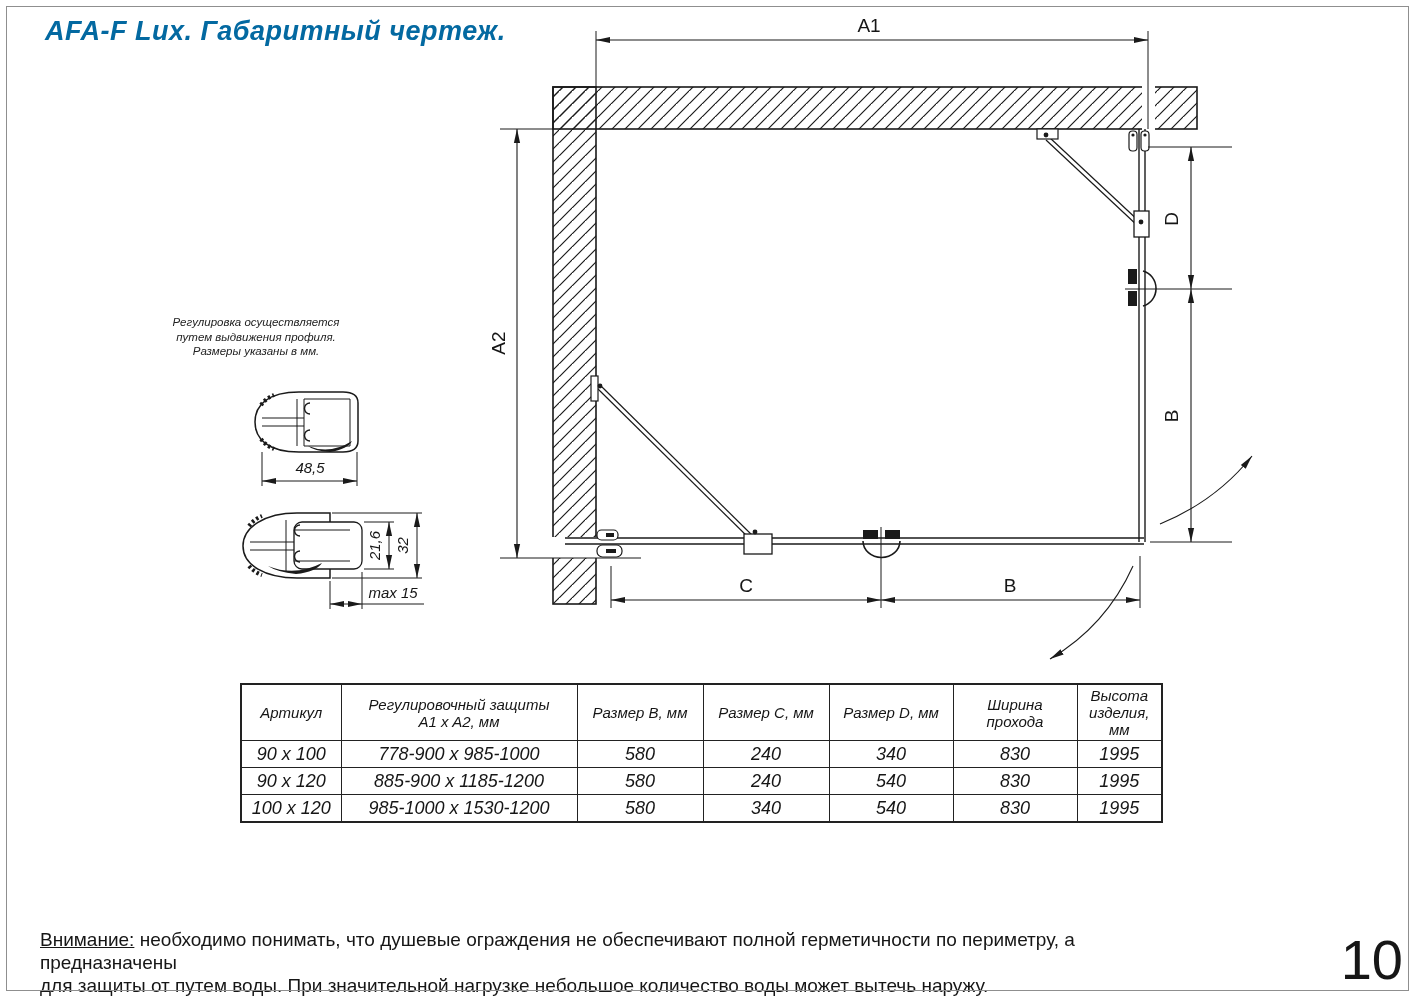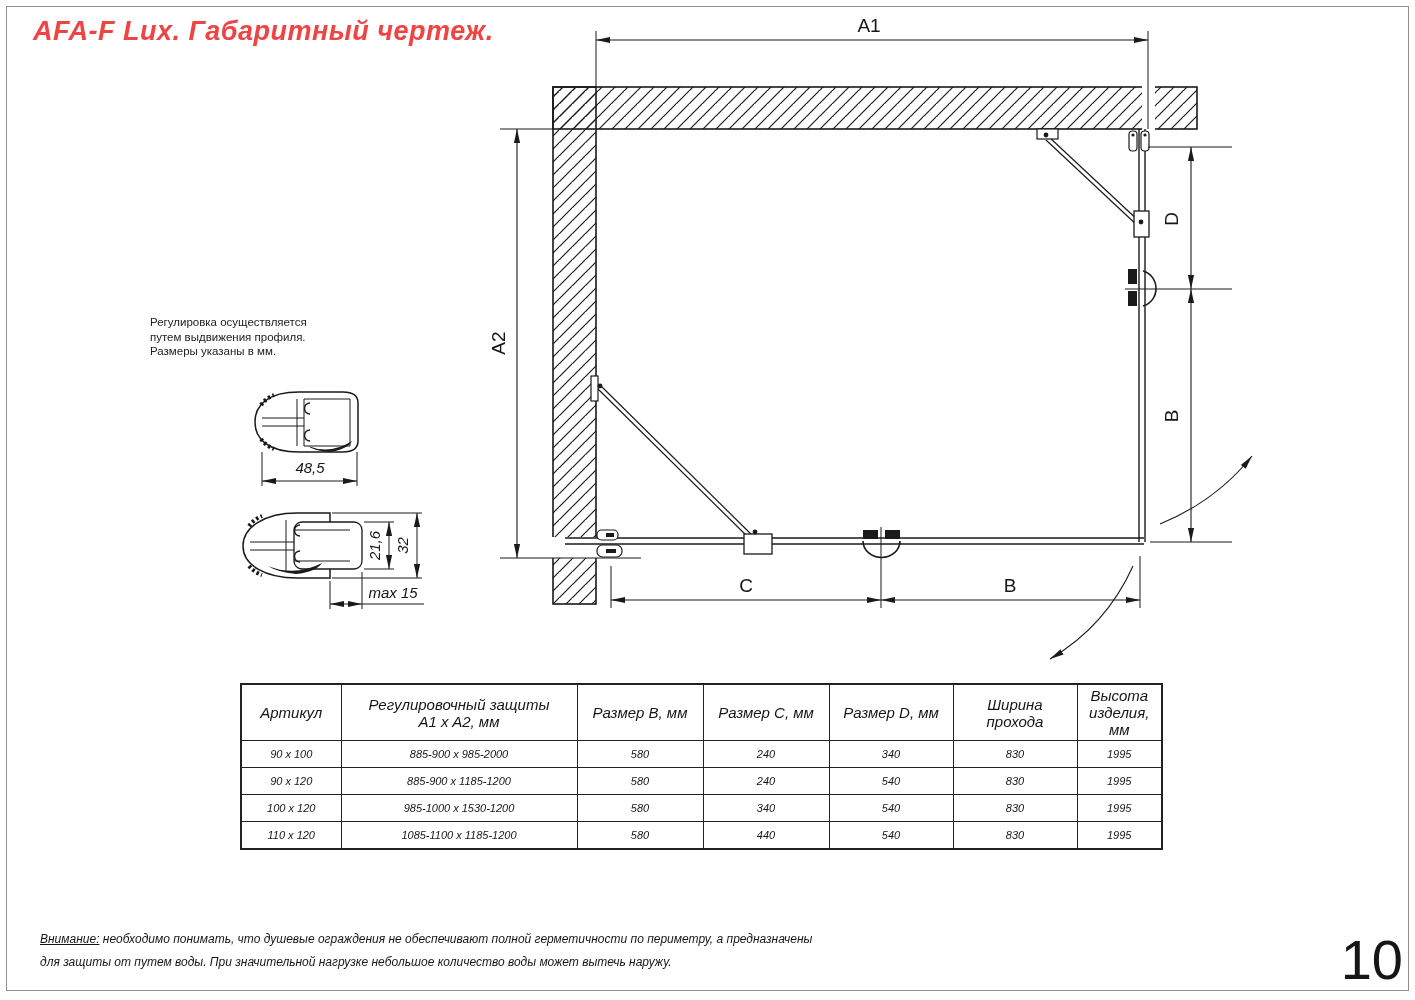--- a/index.html
+++ b/index.html
@@ -1,35 +1,35 @@
 <!DOCTYPE html>
 <html><head>
 <meta charset="utf-8">
 <style>
   html,body{margin:0;padding:0;background:#e8e8e8;}
   .page{position:relative;width:1415px;height:1000px;background:#ffffff;overflow:hidden;
         font-family:"Liberation Sans","DejaVu Sans",sans-serif;color:#1a1a1a;}
   .page-border{position:absolute;left:6px;top:6px;right:6px;bottom:9px;border:1px solid #8f8f8f;pointer-events:none;}
-  .title{position:absolute;left:33px;top:16px;margin:0;font-size:27px;font-style:italic;font-weight:600;
-         letter-spacing:0.5px;color:#ef4444;}
-  .note{position:absolute;left:150px;top:315px;width:212px;text-align:left;
-        font-size:11.5px;line-height:14.5px;color:#222;}
+  .title{position:absolute;left:45px;top:16px;margin:0;font-size:27px;font-style:italic;font-weight:600;
+         letter-spacing:0.5px;color:#0369a1;}
+  .note{position:absolute;left:150px;top:315px;width:212px;text-align:center;
+        font-size:11.5px;font-style:italic;line-height:14.5px;color:#222;}
   svg.draw{position:absolute;left:0;top:0;}
   svg.draw line,svg.draw path.ln{stroke:#1a1a1a;}
   .dim-label{font:19px "Liberation Sans","DejaVu Sans",sans-serif;fill:#161616;}
   .dim-small{font:italic 15px "Liberation Sans","DejaVu Sans",sans-serif;fill:#161616;}
   table.spec{position:absolute;left:240px;top:683px;width:921px;border-collapse:collapse;table-layout:fixed;
              font-style:italic;color:#161616;}
   table.spec th,table.spec td{border:1.6px solid #222;text-align:center;vertical-align:middle;
              font-weight:normal;padding:0;}
   table.spec{border:2px solid #222;}
   table.spec th{height:55px;font-size:15px;line-height:17px;white-space:pre-line;}
-  table.spec td{height:26px;font-size:11px;}
+  table.spec td{height:26px;font-size:18px;}
   .warning{position:absolute;left:40px;top:928px;width:1140px;margin:0;
-           font-size:12px;font-style:italic;line-height:23px;color:#161616;}
+           font-size:19px;line-height:23px;color:#161616;}
   .warning .u{text-decoration:underline;}
   .pagenum{position:absolute;right:12px;bottom:12px;font-size:56px;line-height:1;color:#161616;margin-left:12px;}
 </style>
 </head>
 <body>
 
 <div class="page">
 
   <h1 class="title">AFA-F Lux. Габаритный чертеж.</h1>
 
@@ -226,21 +226,21 @@
         <th>Ширина
 прохода</th>
         <th>Высота
 изделия,
 мм</th>
       </tr>
     </thead>
     <tbody>
       <tr>
         <td>90 x 100</td>
-        <td>885-900 x 985-2000</td>
+        <td>778-900 x 985-1000</td>
         <td>580</td>
         <td>240</td>
         <td>340</td>
         <td>830</td>
         <td>1995</td>
       </tr>
       <tr>
         <td>90 x 120</td>
         <td>885-900 x 1185-1200</td>
         <td>580</td>
@@ -251,29 +251,20 @@
       </tr>
       <tr>
         <td>100 x 120</td>
         <td>985-1000 x 1530-1200</td>
         <td>580</td>
         <td>340</td>
         <td>540</td>
         <td>830</td>
         <td>1995</td>
       </tr>
-      <tr>
-        <td>110 x 120</td>
-        <td>1085-1100 x 1185-1200</td>
-        <td>580</td>
-        <td>440</td>
-        <td>540</td>
-        <td>830</td>
-        <td>1995</td>
-      </tr>
     </tbody>
   </table>
 
   <p class="warning"><span class="u">Внимание:</span><span> необходимо понимать, что душевые ограждения не обеспечивают полной герметичности по периметру, а предназначены</span><br><span>для защиты от путем воды. При значительной нагрузке небольшое количество воды может вытечь наружу.</span></p>
 
   <div class="pagenum">10</div>
 
   <div class="page-border"></div>
 </div>
 

